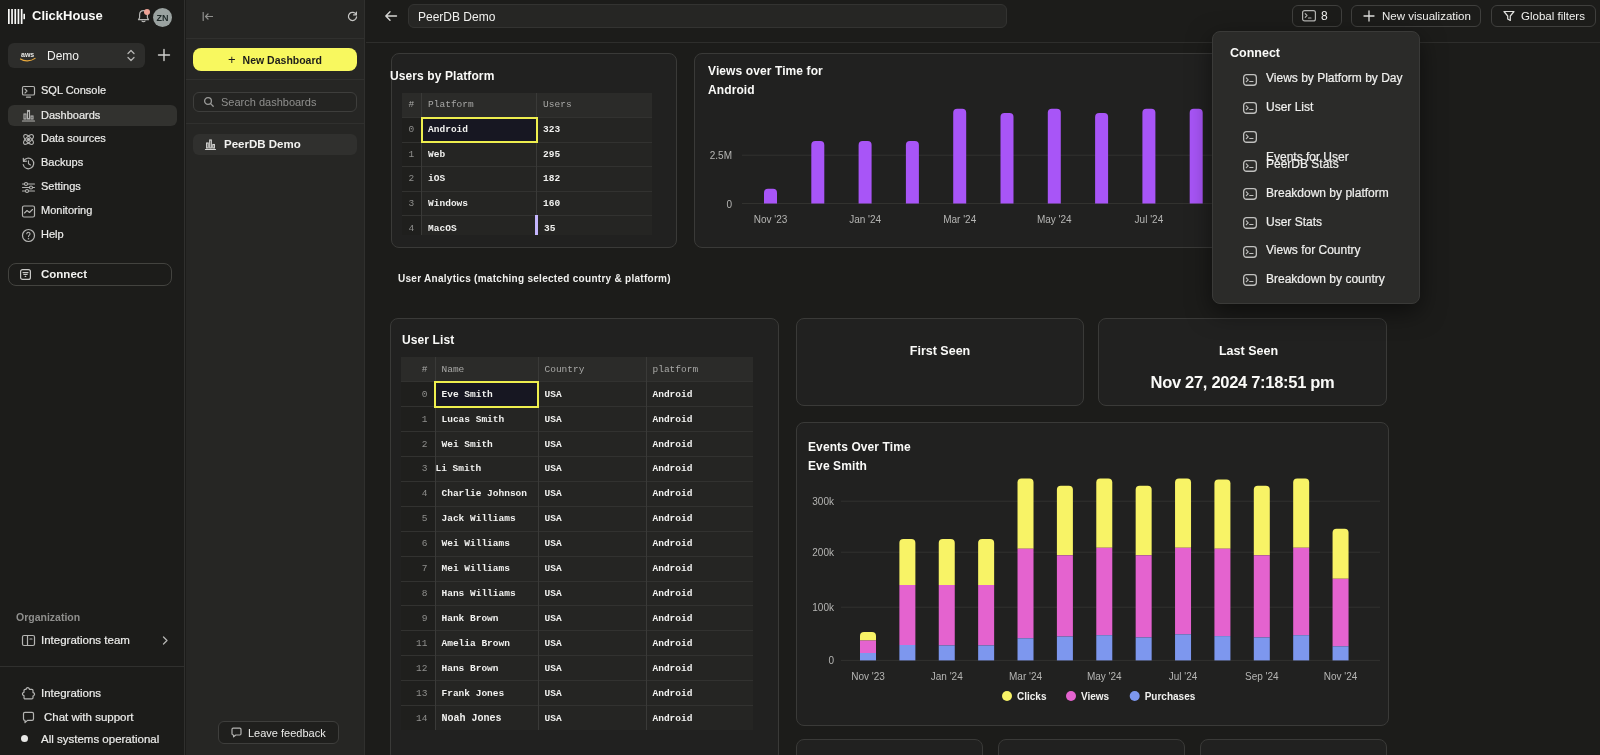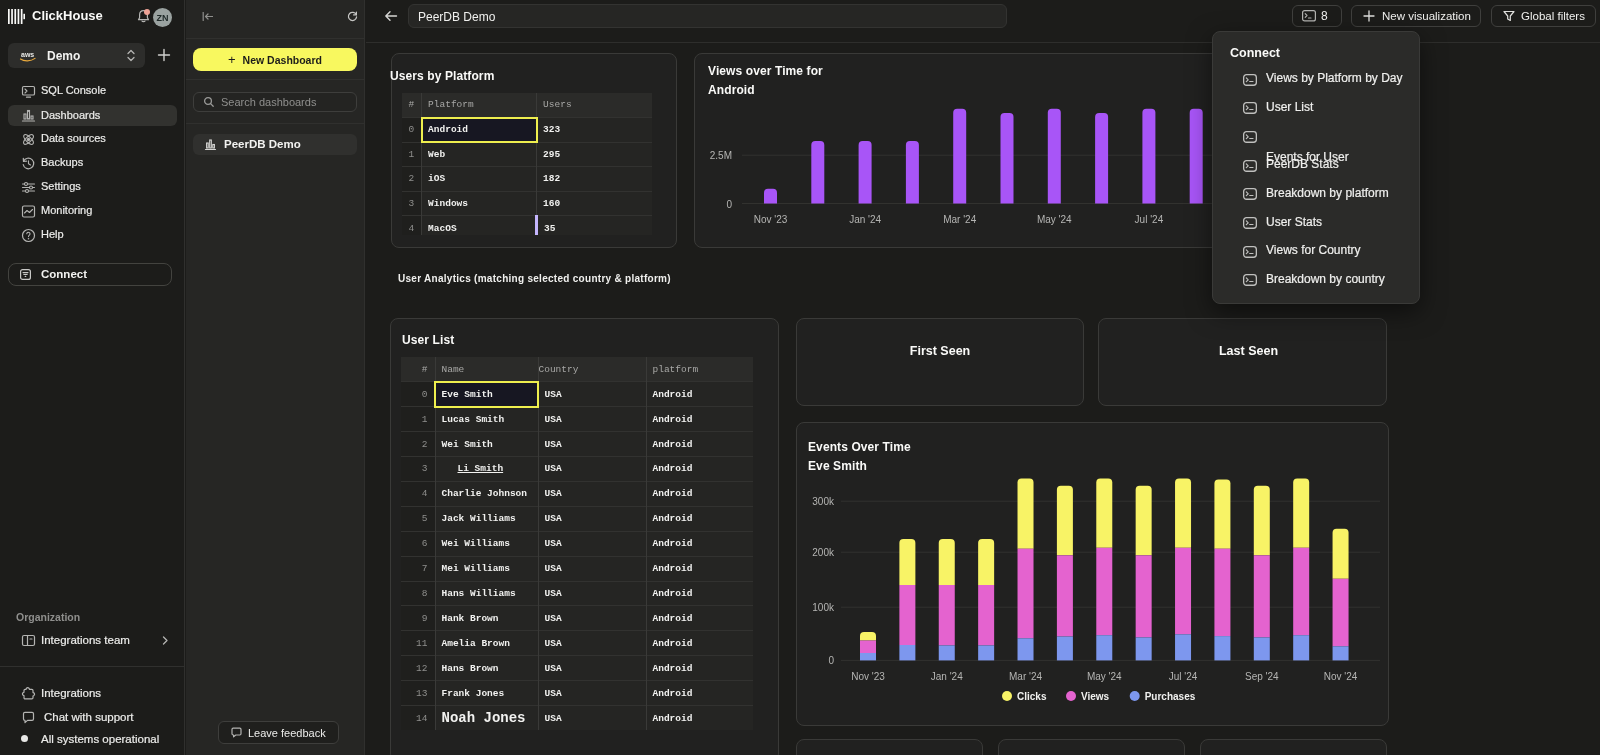--- a/index.html
+++ b/index.html
@@ -33,21 +33,21 @@
       <path d="M6 12 C6.3 12.9 8.7 12.9 9 12" fill="none" stroke="#b4b4b2" stroke-width="1.2" stroke-linecap="round"></path>
     </svg>
     <div class="abs" style="left:143.5px;top:8.5px;width:6.5px;height:6.5px;border-radius:50%;background:#efa396;"></div>
     <div class="abs" style="left:153px;top:8px;width:19px;height:19px;border-radius:50%;background:#9aa2a0;color:#1d2827;font-size:9px;font-weight:bold;display:flex;align-items:center;justify-content:center;">ZN</div>
 
     <div class="abs" style="left:8px;top:43px;width:137px;height:25px;background:#2d2d2b;border-radius:6px;"></div>
     <svg class="abs" style="left:19px;top:51px;" width="18" height="11" viewBox="0 0 18 11">
       <text x="2" y="6" font-size="7" font-weight="bold" fill="#e8e8e6" font-family="Liberation Sans">aws</text>
       <path d="M1.5 8 C5 10.5 12 10.5 16 7.4" fill="none" stroke="#e9a93d" stroke-width="1.2" stroke-linecap="round"></path>
     </svg>
-    <div class="abs" style="left:47px;top:49px;font-size:12px;font-weight:bold;color:#f2f2f0;">Demo</div>
+    <div class="abs" style="left:47px;top:49px;font-size:12px;font-weight:normal;color:#f2f2f0;">Demo</div>
     <svg class="abs" style="left:126px;top:48px;" width="10" height="15" viewBox="0 0 10 15">
       <path d="M2 5.5 L5 2.5 L8 5.5" fill="none" stroke="#b4b4b2" stroke-width="1.3" stroke-linecap="round" stroke-linejoin="round"></path>
       <path d="M2 9.5 L5 12.5 L8 9.5" fill="none" stroke="#b4b4b2" stroke-width="1.3" stroke-linecap="round" stroke-linejoin="round"></path>
     </svg>
     <svg class="abs" style="left:157px;top:48px;" width="14" height="14" viewBox="0 0 14 14">
       <path d="M7 1.5 L7 12.5 M1.5 7 L12.5 7" stroke="#d0d0ce" stroke-width="1.4" stroke-linecap="round"></path>
     </svg>
 
     <div class="abs" style="left:8px;top:105px;width:169px;height:21px;background:#32322f;border-radius:6px;"></div>
     <div id="nav">
@@ -266,21 +266,21 @@
     <div class="abs" style="left:32px;top:273px;font-size:10px;font-weight:bold;letter-spacing:0.28px;color:#f0f0ee;">User Analytics (matching selected country &amp; platform)</div>
 
     <div class="card" style="left:23.5px;top:318px;width:389px;height:444px;"></div>
     <div class="abs ctitle" style="left:36px;top:333px;">User List</div>
     <div class="abs" id="tbl2" style="left:35px;top:357px;">
         <table class="mono" style="border-collapse:collapse;">
           <tbody>
             <tr style="height:24.75px;background:#2b2b29;">
               <td style="width:34px;text-align:right;padding-right:7px;color:#a8a8a6;font-size:9.5px;">#</td>
               <td style="width:103px;padding-left:6px;color:#a8a8a6;font-size:9.5px;border-left:1px solid #3a3a38;">Name</td>
-              <td style="width:108px;color:#a8a8a6;font-size:9.5px;border-left:1px solid #3a3a38;">Country</td>
+              <td style="width:108px;padding-left:6px;color:#a8a8a6;font-size:9.5px;border-left:1px solid #3a3a38;">Country</td>
               <td style="width:107px;padding-left:6px;color:#a8a8a6;font-size:9.5px;border-left:1px solid #3a3a38;">platform</td>
             </tr>
             <tr style="height:24.92px;background:#252523;border-top:1px solid #323230;">
               <td style="text-align:right;padding-right:7px;color:#8f8f8d;font-size:9.5px;background:#1f1f1d;">0</td>
               <td style="padding-left:6px;color:#f2f2f0;font-size:9.5px;font-weight:bold;white-space:nowrap;border-left:1px solid #3a3a38;outline:2px solid #eeee4e;outline-offset:-1px;background:#171722;">Eve Smith</td>
               <td style="padding-left:6px;color:#f2f2f0;font-size:9.5px;font-weight:bold;white-space:nowrap;border-left:1px solid #3a3a38;">USA</td>
               <td style="padding-left:6px;color:#f2f2f0;font-size:9.5px;font-weight:bold;white-space:nowrap;border-left:1px solid #3a3a38;">Android</td>
             </tr>
             <tr style="height:24.92px;background:#252523;border-top:1px solid #323230;">
               <td style="text-align:right;padding-right:7px;color:#8f8f8d;font-size:9.5px;background:#1f1f1d;">1</td>
@@ -289,21 +289,21 @@
               <td style="padding-left:6px;color:#f2f2f0;font-size:9.5px;font-weight:bold;white-space:nowrap;border-left:1px solid #3a3a38;">Android</td>
             </tr>
             <tr style="height:24.92px;background:#252523;border-top:1px solid #323230;">
               <td style="text-align:right;padding-right:7px;color:#8f8f8d;font-size:9.5px;background:#1f1f1d;">2</td>
               <td style="padding-left:6px;color:#f2f2f0;font-size:9.5px;font-weight:bold;white-space:nowrap;border-left:1px solid #3a3a38;">Wei Smith</td>
               <td style="padding-left:6px;color:#f2f2f0;font-size:9.5px;font-weight:bold;white-space:nowrap;border-left:1px solid #3a3a38;">USA</td>
               <td style="padding-left:6px;color:#f2f2f0;font-size:9.5px;font-weight:bold;white-space:nowrap;border-left:1px solid #3a3a38;">Android</td>
             </tr>
             <tr style="height:24.92px;background:#252523;border-top:1px solid #323230;">
               <td style="text-align:right;padding-right:7px;color:#8f8f8d;font-size:9.5px;background:#1f1f1d;">3</td>
-              <td style="padding-left:22px;color:#f2f2f0;font-size:9.5px;font-weight:bold;white-space:nowrap;border-left:1px solid #3a3a38;text-decoration:underline;">Li Smith</td>
+              <td style="padding-left:0;color:#f2f2f0;font-size:9.5px;font-weight:bold;white-space:nowrap;border-left:1px solid #3a3a38;">Li Smith</td>
               <td style="padding-left:6px;color:#f2f2f0;font-size:9.5px;font-weight:bold;white-space:nowrap;border-left:1px solid #3a3a38;">USA</td>
               <td style="padding-left:6px;color:#f2f2f0;font-size:9.5px;font-weight:bold;white-space:nowrap;border-left:1px solid #3a3a38;">Android</td>
             </tr>
             <tr style="height:24.92px;background:#252523;border-top:1px solid #323230;">
               <td style="text-align:right;padding-right:7px;color:#8f8f8d;font-size:9.5px;background:#1f1f1d;">4</td>
               <td style="padding-left:6px;color:#f2f2f0;font-size:9.5px;font-weight:bold;white-space:nowrap;border-left:1px solid #3a3a38;">Charlie Johnson</td>
               <td style="padding-left:6px;color:#f2f2f0;font-size:9.5px;font-weight:bold;white-space:nowrap;border-left:1px solid #3a3a38;">USA</td>
               <td style="padding-left:6px;color:#f2f2f0;font-size:9.5px;font-weight:bold;white-space:nowrap;border-left:1px solid #3a3a38;">Android</td>
             </tr>
             <tr style="height:24.92px;background:#252523;border-top:1px solid #323230;">
@@ -349,32 +349,33 @@
               <td style="padding-left:6px;color:#f2f2f0;font-size:9.5px;font-weight:bold;white-space:nowrap;border-left:1px solid #3a3a38;">Android</td>
             </tr>
             <tr style="height:24.92px;background:#252523;border-top:1px solid #323230;">
               <td style="text-align:right;padding-right:7px;color:#8f8f8d;font-size:9.5px;background:#1f1f1d;">13</td>
               <td style="padding-left:6px;color:#f2f2f0;font-size:9.5px;font-weight:bold;white-space:nowrap;border-left:1px solid #3a3a38;">Frank Jones</td>
               <td style="padding-left:6px;color:#f2f2f0;font-size:9.5px;font-weight:bold;white-space:nowrap;border-left:1px solid #3a3a38;">USA</td>
               <td style="padding-left:6px;color:#f2f2f0;font-size:9.5px;font-weight:bold;white-space:nowrap;border-left:1px solid #3a3a38;">Android</td>
             </tr>
             <tr style="height:24.92px;background:#252523;border-top:1px solid #323230;">
               <td style="text-align:right;padding-right:7px;color:#8f8f8d;font-size:9.5px;background:#1f1f1d;">14</td>
-              <td style="padding-left:6px;color:#f2f2f0;font-size:14px;font-weight:bold;white-space:nowrap;border-left:1px solid #3a3a38;">Noah Jones</td>
+              <td style="padding-left:6px;color:#f2f2f0;font-size:10px;font-weight:bold;white-space:nowrap;border-left:1px solid #3a3a38;">Noah Jones</td>
               <td style="padding-left:6px;color:#f2f2f0;font-size:9.5px;font-weight:bold;white-space:nowrap;border-left:1px solid #3a3a38;">USA</td>
               <td style="padding-left:6px;color:#f2f2f0;font-size:9.5px;font-weight:bold;white-space:nowrap;border-left:1px solid #3a3a38;">Android</td>
             </tr>
           </tbody>
         </table>
       </div>
 
     <div class="card" style="left:430px;top:318px;width:288px;height:88px;"></div>
     <div class="abs" style="left:430px;top:344px;width:288px;text-align:center;font-size:12.5px;font-weight:bold;color:#fafaf8;">First Seen</div>
     <div class="card" style="left:732px;top:318px;width:289px;height:88px;"></div>
     <div class="abs" style="left:732px;top:344px;width:301px;text-align:center;font-size:12.5px;font-weight:bold;color:#fafaf8;">Last Seen</div>
+    <div class="abs" style="left:732px;top:373px;width:289px;text-align:center;font-size:16.5px;letter-spacing:-0.3px;font-weight:bold;color:#fafaf8;">Nov 27, 2024 7:18:51 pm</div>
 
     <div class="card" style="left:430px;top:422px;width:593px;height:304px;"></div>
     <div class="abs ctitle" style="left:442px;top:438px;line-height:18.5px;">Events Over Time<br>Eve Smith</div>
     <div class="abs" id="chart2" style="left:430px;top:422px;">
         <svg width="593" height="304" viewBox="0 0 593 304">
           <line x1="45" y1="79.2" x2="584" y2="79.2" stroke="#32322f" stroke-width="1"></line>
           <text x="38" y="83.2" font-size="10" fill="#b5b5b3" text-anchor="end" font-family="Liberation Sans">300k</text>
           <line x1="45" y1="130.2" x2="584" y2="130.2" stroke="#32322f" stroke-width="1"></line>
           <text x="38" y="134.2" font-size="10" fill="#b5b5b3" text-anchor="end" font-family="Liberation Sans">200k</text>
           <line x1="45" y1="185.2" x2="584" y2="185.2" stroke="#32322f" stroke-width="1"></line>

